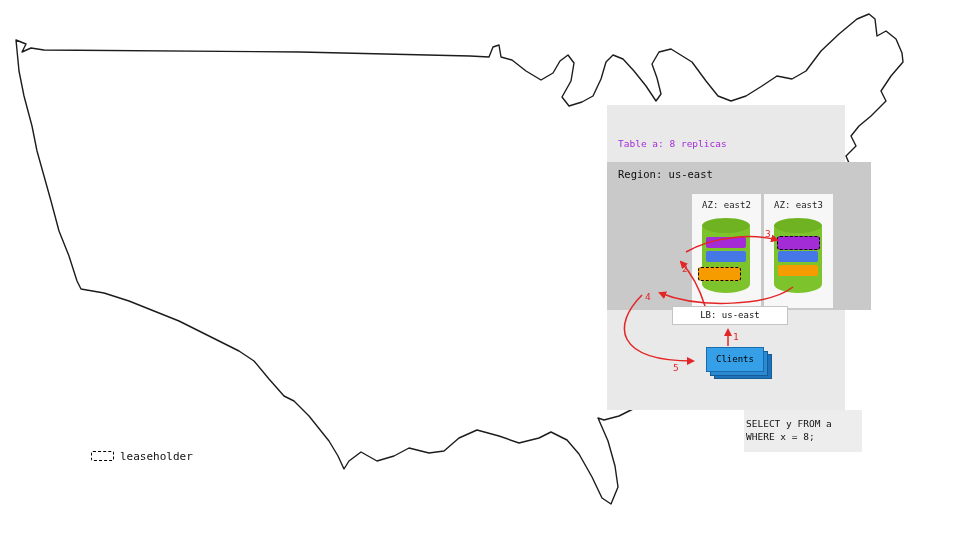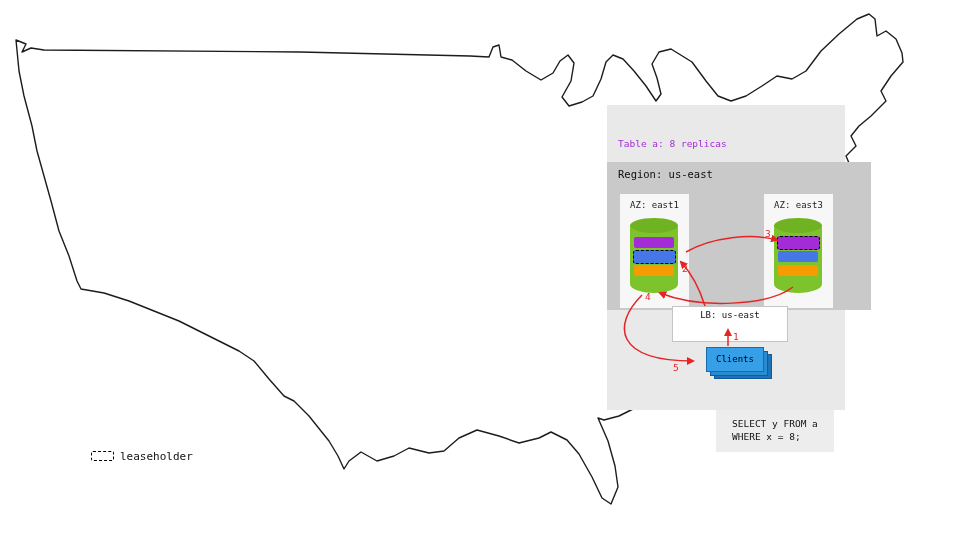--- a/index.html
+++ b/index.html
@@ -35,33 +35,33 @@
   .bar { position:absolute; left:4px; width:40px; height:11px; border-radius:2px; box-sizing:border-box; }
   .b-a { background:var(--table-a,#a32cd6); }
   .b-i { background:var(--index-a,#4577e6); }
   .b-b { background:var(--table-b,#f79c00); }
   .p1 { top:18px; } .p2 { top:32px; } .p3 { top:46px; }
   .lease { border:1.5px dashed #000; width:43px; height:14px; border-radius:3px; }
   .az1 .lease { left:2.5px; top:30.5px; }
   .az3 .lease { left:2.5px; top:16.5px; }
   .az2 .lease { left:-4px;  top:48px; }
 
-  .lb { position:absolute; left:672px; top:306px; width:116px; height:36px; background:#ffffff;
+  .lb { position:absolute; left:672px; top:306px; width:116px; height:19px; background:#ffffff;
         border:1px solid #c4c4c4; box-sizing:border-box; z-index:7;
         font-size:9px; text-align:center; line-height:17px; color:#111; }
 
   .clients { position:absolute; left:698px; top:347px; width:72px; height:38px; z-index:7;margin-left:8px; }
   .clients .layer { position:absolute; width:58px; height:25px; box-sizing:border-box; }
   .clients .s2 { left:8px; top:7px;  background:#1d72b8; border:1px solid #145c97; }
   .clients .s1 { left:4px; top:3.5px; background:#2a8ad2; border:1px solid #145c97; }
   .clients .front { left:0; top:0; background:var(--clients-blue,#35a0e8); border:1px solid #1a6aae;
                     font-size:9px; text-align:center; line-height:23px; color:#000; }
 
-  .sql { position:absolute; left:716px; top:410px; width:118px; height:42px; background:#ededed;
-         box-sizing:border-box; padding:7px 0 0 16px; font-size:9.5px; line-height:13px; color:#111; z-index:5; }
+  .sql { position:absolute; left:744px; top:410px; width:118px; height:42px; background:#ededed;
+         box-sizing:border-box; padding:7px 0 0 2px; font-size:9.5px; line-height:13px; color:#111; z-index:5; }
 
   .map-key { position:absolute; left:91px; top:450px; z-index:5; font-size:11px; color:#111; }
   .key-swatch { display:inline-block; width:21px; height:8px; border:1.5px dashed #000; border-radius:2px;
                 vertical-align:-1px; margin-right:6px; background:transparent; }
 
   .flow { fill:none; stroke:var(--arrow,#e42525); stroke-width:1.5; }
   .ah-fill { fill:var(--arrow,#e42525); }
   .num { position:absolute; z-index:31; color:var(--arrow,#e42525); font-size:9.5px; }
   .n1 { left:733px; top:331px; }
   .n2 { left:682px; top:263px; }
@@ -82,30 +82,30 @@
 
   <div class="legend">
     <div class="lg1">Table a: 8 replicas</div>
     <div class="lg2">Index a: 3 replicas</div>
     <div class="lg3">Table b: 3 replicas</div>
   </div>
 
   <div class="region">
     <div class="region-title">Region: us-east</div>
 
-    <div class="az az1">
-      <div class="az-label">AZ: east1</div>
+
+    <div class="az az2">
+      <div class="az-label">AZ: east2</div>
       <div class="cyl">
         <div class="cyl-top"></div>
         <div class="bar b-a p1"></div>
-        <div class="bar b-i lease"></div>
-        <div class="bar b-b p3"></div>
+        <div class="bar b-i p2"></div>
+        <div class="bar b-b lease"></div>
       </div>
     </div>
-
 
     <div class="az az3">
       <div class="az-label">AZ: east3</div>
       <div class="cyl">
         <div class="cyl-top"></div>
         <div class="bar b-a lease"></div>
         <div class="bar b-i p2"></div>
         <div class="bar b-b p3"></div>
       </div>
     </div>

